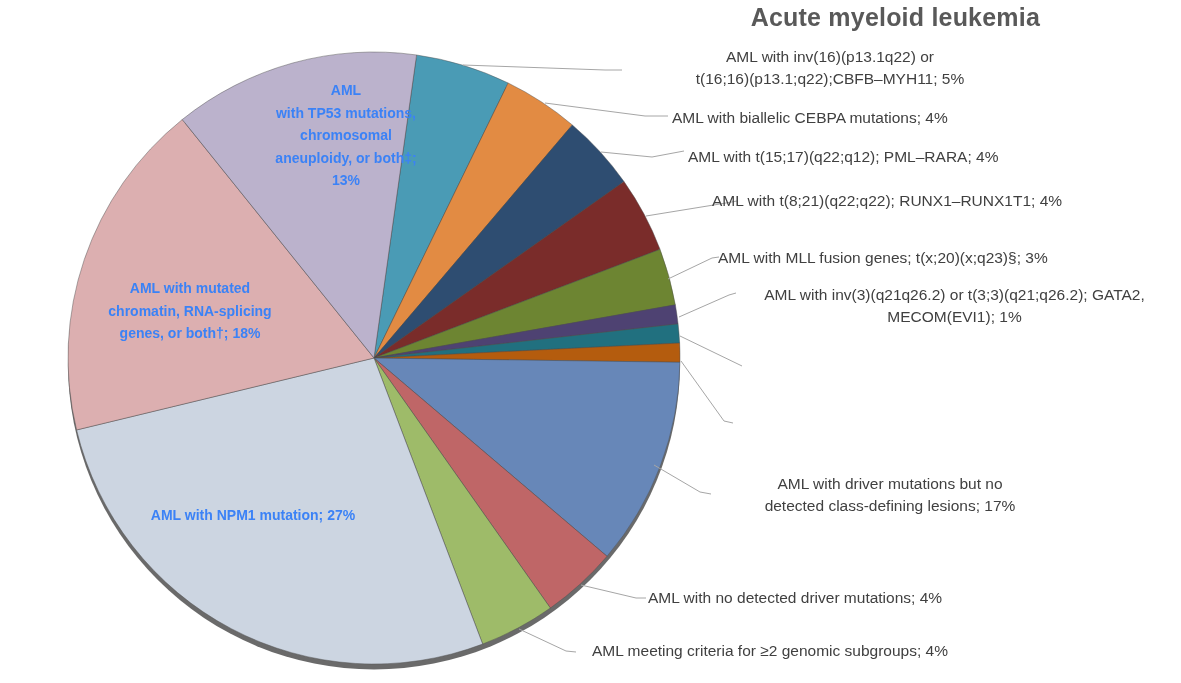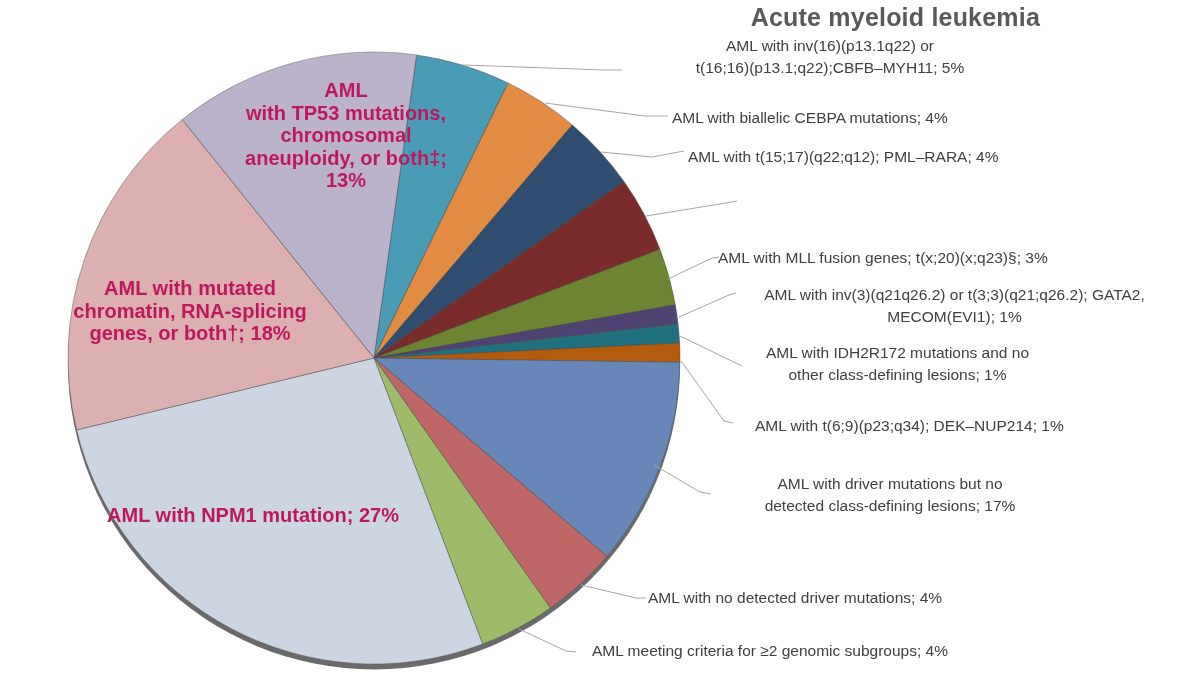--- a/index.html
+++ b/index.html
@@ -10,21 +10,21 @@
   #pie-svg{position:absolute;left:0;top:0;}
   .chart-title{
     position:absolute;left:0;top:3px;width:1040px;text-align:right;
     font-size:25px;font-weight:bold;color:#595959;letter-spacing:.2px;
   }
   .callout{
     position:absolute;font-size:15.5px;color:#404040;line-height:22px;
     white-space:pre-line;
   }
   .inner-label{
-    position:absolute;font-size:20px;font-weight:bold;color:#be185d;
+    position:absolute;font-size:14px;font-weight:bold;color:#3b82f6;
     line-height:22.5px;white-space:pre-line;text-align:center;
   }
   .center{text-align:center;}
 </style>
 </head>
 <body>
 
 <div id="stage">
 
   <svg id="pie-svg" width="1181" height="683" viewBox="0 0 1181 683">
@@ -55,30 +55,28 @@
       <polyline points="680,336 742,366"></polyline>
       <polyline points="681,361 724,421 733,423"></polyline>
       <polyline points="654,465 700,492 711,494"></polyline>
       <polyline points="581,585 636,598 646,598"></polyline>
       <polyline points="519,629 566,651 576,652"></polyline>
     </g>
   </svg>
 
   <div class="chart-title">Acute myeloid leukemia</div>
 
-  <div class="callout center" style="left:610px;top:35px;width:440px;">AML with inv(16)(p13.1q22) or
+  <div class="callout center" style="left:610px;top:46px;width:440px;">AML with inv(16)(p13.1q22) or
 t(16;16)(p13.1;q22);CBFB–MYH11; 5%</div>
   <div class="callout" style="left:672px;top:107px;">AML with biallelic CEBPA mutations; 4%</div>
   <div class="callout" style="left:688px;top:146px;">AML with t(15;17)(q22;q12); PML–RARA; 4%</div>
+  <div class="callout" style="left:712px;top:190px;">AML with t(8;21)(q22;q22); RUNX1–RUNX1T1; 4%</div>
   <div class="callout" style="left:718px;top:247px;">AML with MLL fusion genes; t(x;20)(x;q23)§; 3%</div>
   <div class="callout center" style="left:728px;top:284px;width:453px;">AML with inv(3)(q21q26.2) or t(3;3)(q21;q26.2); GATA2,
 MECOM(EVI1); 1%</div>
-  <div class="callout center" style="left:700px;top:342px;width:395px;">AML with IDH2R172 mutations and no
-other class-defining lesions; 1%</div>
-  <div class="callout" style="left:755px;top:415px;">AML with t(6;9)(p23;q34); DEK–NUP214; 1%</div>
   <div class="callout center" style="left:690px;top:473px;width:400px;">AML with driver mutations but no
 detected class-defining lesions; 17%</div>
   <div class="callout" style="left:648px;top:587px;">AML with no detected driver mutations; 4%</div>
   <div class="callout" style="left:592px;top:640px;">AML meeting criteria for ≥2 genomic subgroups; 4%</div>
 
   <div class="inner-label" style="left:215px;top:79px;width:262px;">AML
 with TP53 mutations,
 chromosomal
 aneuploidy, or both‡;
 13%</div>

